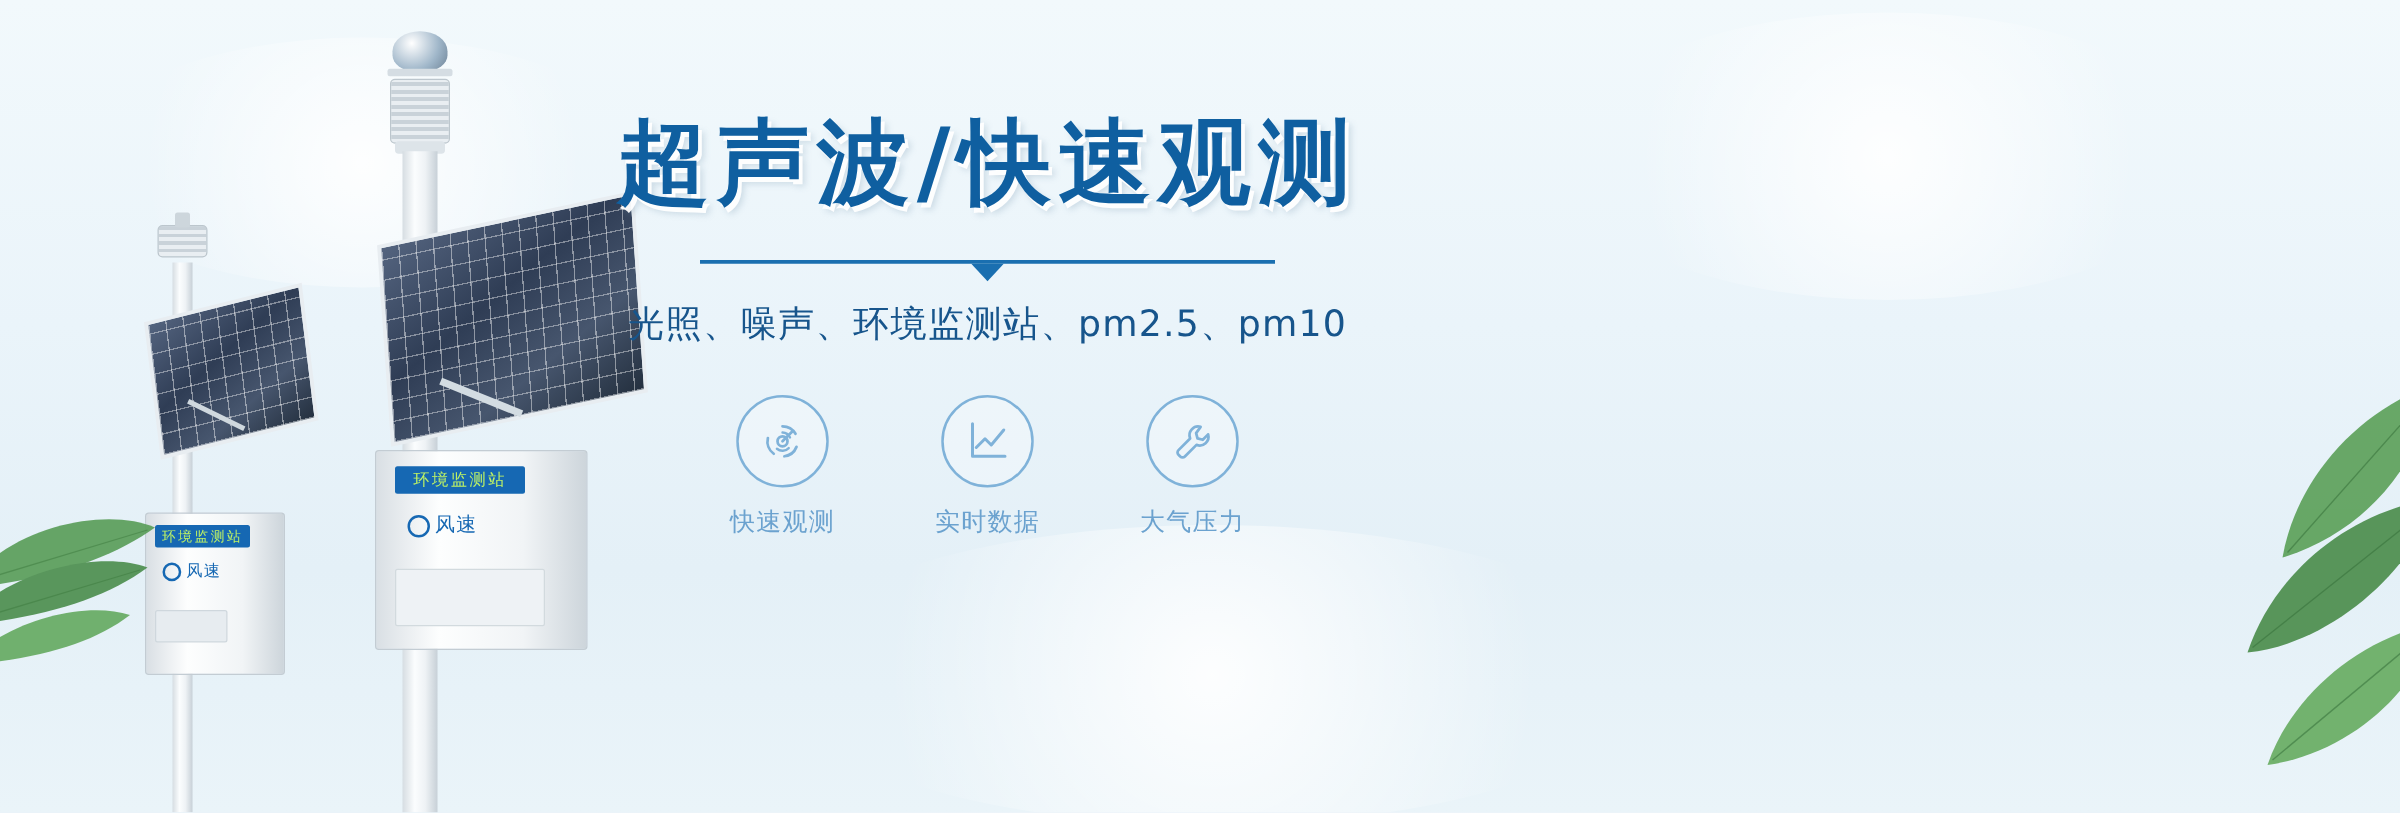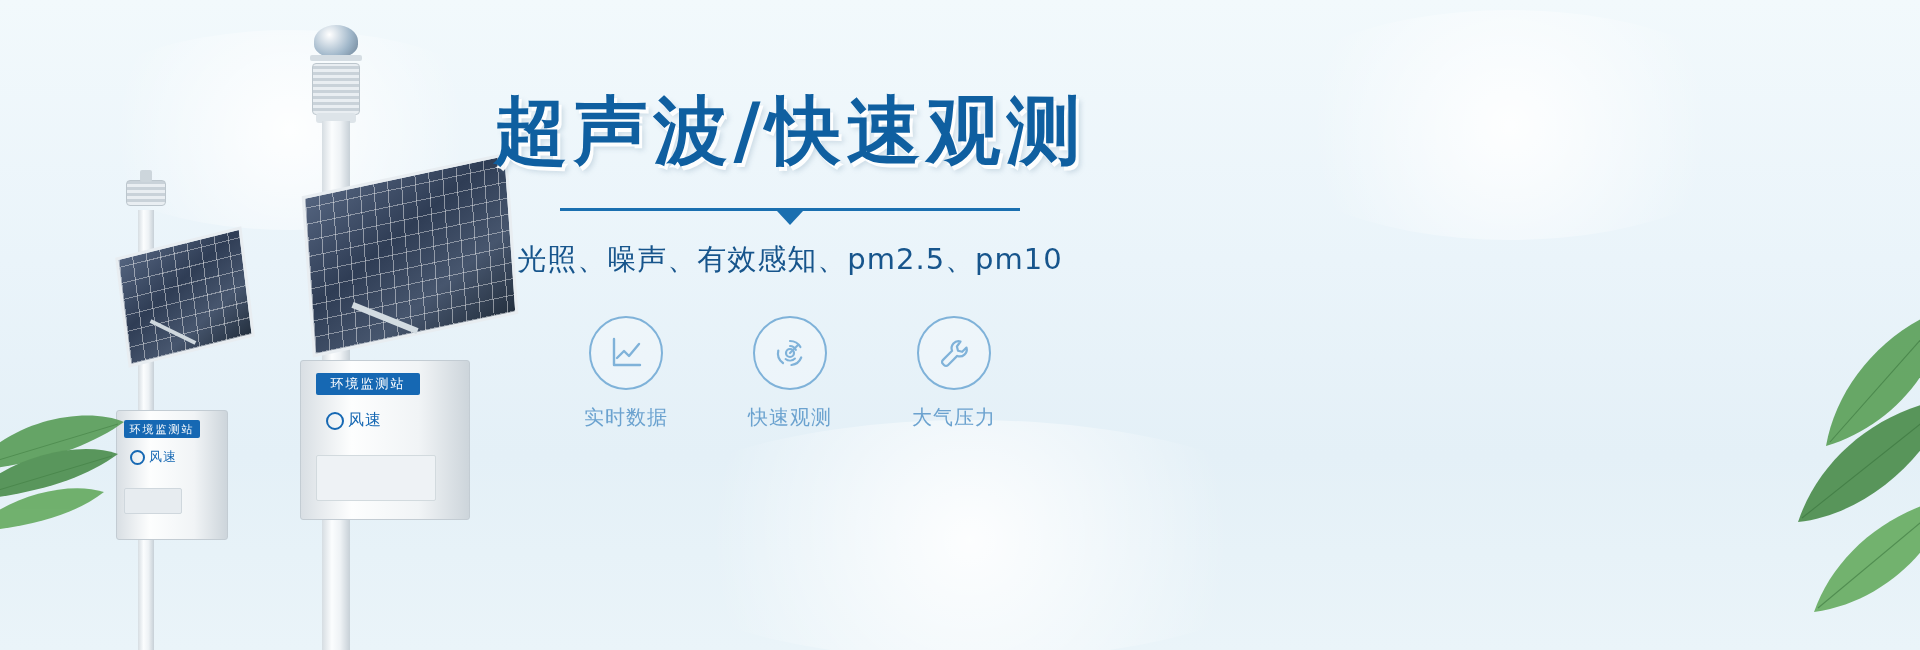--- a/index.html
+++ b/index.html
@@ -93,21 +93,21 @@
       linear-gradient(150deg,#54647f 0%,#2f3d55 40%,#47566e 70%,#24303f 100%);
     border:3px solid #e8edf1;
   }
   .sensor-head {
     position:absolute; border-radius:4px;
     background:
       repeating-linear-gradient(0deg, #e9eef2 0 3px, #c9d2d9 3px 6px);
     border:1px solid #bcc6cd;
   }
   .blue-tag {
-    position:absolute; background:#1668b3; color:#ffffff;
+    position:absolute; background:#1668b3; color:#bef264;
     font-size:11px; letter-spacing:2px; text-align:center;
     border-radius:2px; font-family:Liberation Mono, monospace;
     display:flex; align-items:center; justify-content:center;
   }
   .brand-tag {
     position:absolute; color:#1668b3; font-size:13px; letter-spacing:1px;
     font-family:"DejaVu Sans",sans-serif; display:flex; align-items:center; gap:4px;
   }
   .brand-mark {
     display:inline-block; width:15px; height:15px; border-radius:50%;
@@ -172,49 +172,49 @@
 
   <div class="center-block">
 
     <div class="title">超声波/快速观测</div>
 
     <div class="divider-wrap">
       <div class="divider-line"></div>
       <div class="divider-arrow"></div>
     </div>
 
-    <div class="sub-line second">光照、噪声、有效感知、pm2.5、pm10</div>
+    <div class="sub-line second">光照、噪声、环境监测站、pm2.5、pm10</div>
 
     <div class="features">
-
-      <div class="feature">
-        <div class="circle">
-          <svg width="40" height="40" viewBox="0 0 40 40">
-            <polyline points="8,6 8,32 34,32" fill="none" stroke="#7fb2d9" stroke-width="2.4" stroke-linecap="round" stroke-linejoin="round"></polyline>
-            <polyline points="11,25 18,18 23,23 33,11" fill="none" stroke="#7fb2d9" stroke-width="2.4" stroke-linecap="round" stroke-linejoin="round"></polyline>
-          </svg>
-        </div>
-        <div class="feat-label">实时数据</div>
-      </div>
 
       <div class="feature">
         <div class="circle">
           <svg width="40" height="40" viewBox="0 0 40 40">
             <circle cx="20" cy="20" r="4" fill="none" stroke="#7fb2d9" stroke-width="2.2"></circle>
             <path d="M20 8 A12 12 0 0 1 30.4 14" fill="none" stroke="#7fb2d9" stroke-width="2.2" stroke-linecap="round"></path>
             <path d="M31.2 24.5 A12 12 0 0 1 21.5 32" fill="none" stroke="#7fb2d9" stroke-width="2.2" stroke-linecap="round"></path>
             <path d="M13 30 A12 12 0 0 1 8.3 17.5" fill="none" stroke="#7fb2d9" stroke-width="2.2" stroke-linecap="round"></path>
             <path d="M20 13 A7 7 0 0 1 26 17" fill="none" stroke="#7fb2d9" stroke-width="1.9" stroke-linecap="round"></path>
             <path d="M25 25.5 A7 7 0 0 1 15.5 26" fill="none" stroke="#7fb2d9" stroke-width="1.9" stroke-linecap="round"></path>
             <line x1="20" y1="20" x2="28" y2="12" stroke="#7fb2d9" stroke-width="2.2" stroke-linecap="round"></line>
           </svg>
         </div>
         <div class="feat-label">快速观测</div>
       </div>
 
+      <div class="feature">
+        <div class="circle">
+          <svg width="40" height="40" viewBox="0 0 40 40">
+            <polyline points="8,6 8,32 34,32" fill="none" stroke="#7fb2d9" stroke-width="2.4" stroke-linecap="round" stroke-linejoin="round"></polyline>
+            <polyline points="11,25 18,18 23,23 33,11" fill="none" stroke="#7fb2d9" stroke-width="2.4" stroke-linecap="round" stroke-linejoin="round"></polyline>
+          </svg>
+        </div>
+        <div class="feat-label">实时数据</div>
+      </div>
+
 
       <div class="feature">
         <div class="circle">
           <svg width="40" height="40" viewBox="0 0 40 40">
             <path d="M26.5 8.5 a7 7 0 0 0 -8.4 9.3 l-9.3 9.3 a2.6 2.6 0 0 0 0 3.7 l1.4 1.4 a2.6 2.6 0 0 0 3.7 0 l9.3 -9.3 a7 7 0 0 0 9.3 -8.4 l-4.3 4.3 l-4.2 -1.1 l-1.1 -4.2 z" fill="none" stroke="#7fb2d9" stroke-width="2.2" stroke-linejoin="round"></path>
           </svg>
         </div>
         <div class="feat-label">大气压力</div>
       </div>
 

